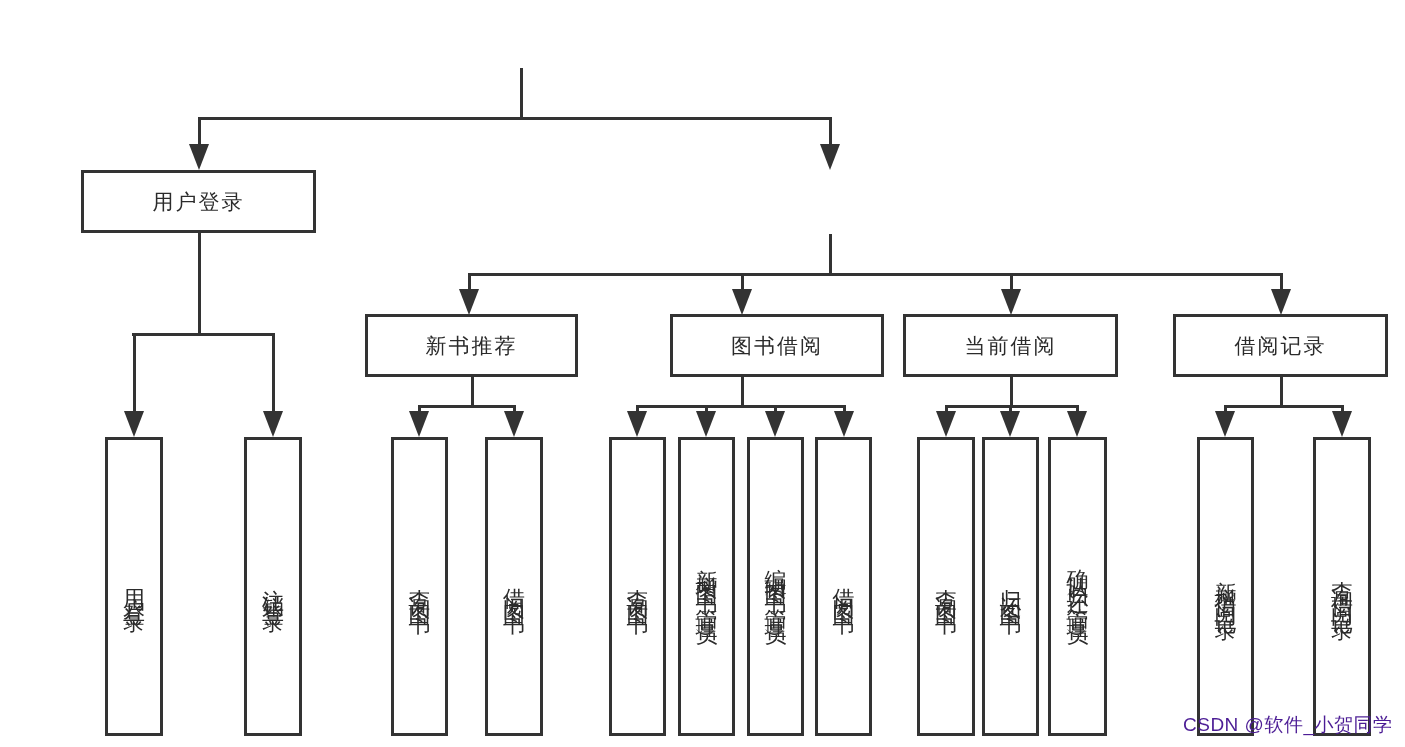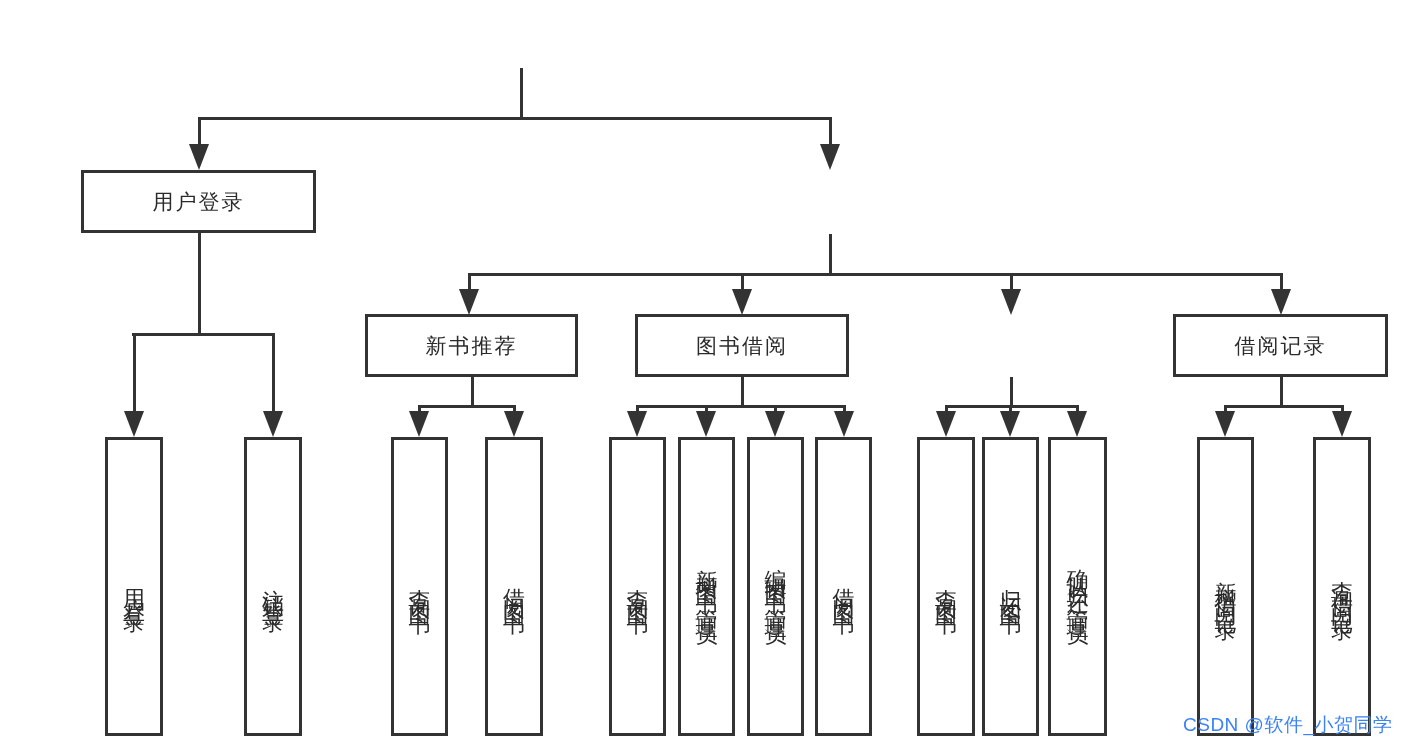--- a/index.html
+++ b/index.html
@@ -27,21 +27,21 @@
   
   .vl { position:absolute; width:3px; background:#333333; }
   .hl { position:absolute; height:3px; background:#333333; }
   .tri {
     position:absolute; width:0; height:0;
     border-left:10px solid transparent; border-right:10px solid transparent;
     border-top:26px solid #333333;
   }
   .watermark {
     position:absolute; left:1183px; top:712px;
-    font-size:19px; letter-spacing:0.5px; color:#3b82f6; white-space:nowrap;
+    font-size:19px; letter-spacing:0.5px; color:#4c1d95; white-space:nowrap;
   }
 </style>
 </head>
 <body>
 
 <div id="canvas">
 
 
   <div class="vl" style="left:520px; top:68px; height:50px;"></div>
   <div class="hl" style="left:198px; top:117px; width:634px;"></div>
@@ -68,22 +68,25 @@
   <div class="vl" style="left:741px; top:273px; height:18px;"></div>
   <div class="tri" style="left:732px; top:289px;"></div>
   <div class="vl" style="left:1010px; top:273px; height:18px;"></div>
   <div class="tri" style="left:1001px; top:289px;"></div>
   <div class="vl" style="left:1280px; top:273px; height:18px;"></div>
   <div class="tri" style="left:1271px; top:289px;"></div>
 
   <div class="hbox" style="left:365px; top:314px; width:213px; height:63px;justify-content:center;">
     <span>新书推荐</span>
   </div>
-  <div class="hbox" style="left:635px; top:314px; width:214px; height:63px;text-align:right;">
+  <div class="hbox" style="left:670px; top:314px; width:214px; height:63px;text-align:right;">
     <span>图书借阅</span>
+  </div>
+  <div class="hbox" style="left:903px; top:314px; width:215px; height:63px;">
+    <span>当前借阅</span>
   </div>
   <div class="hbox" style="left:1173px; top:314px; width:215px; height:63px;">
     <span>借阅记录</span>
   </div>
 
   <div class="vl" style="left:471px; top:377px; height:29px;"></div>
   <div class="hl" style="left:418px; top:405px; width:98px;"></div>
   <div class="vl" style="left:418px; top:405px; height:8px;"></div>
   <div class="tri" style="left:409px; top:411px;"></div>
   <div class="vl" style="left:513px; top:405px; height:8px;"></div>

